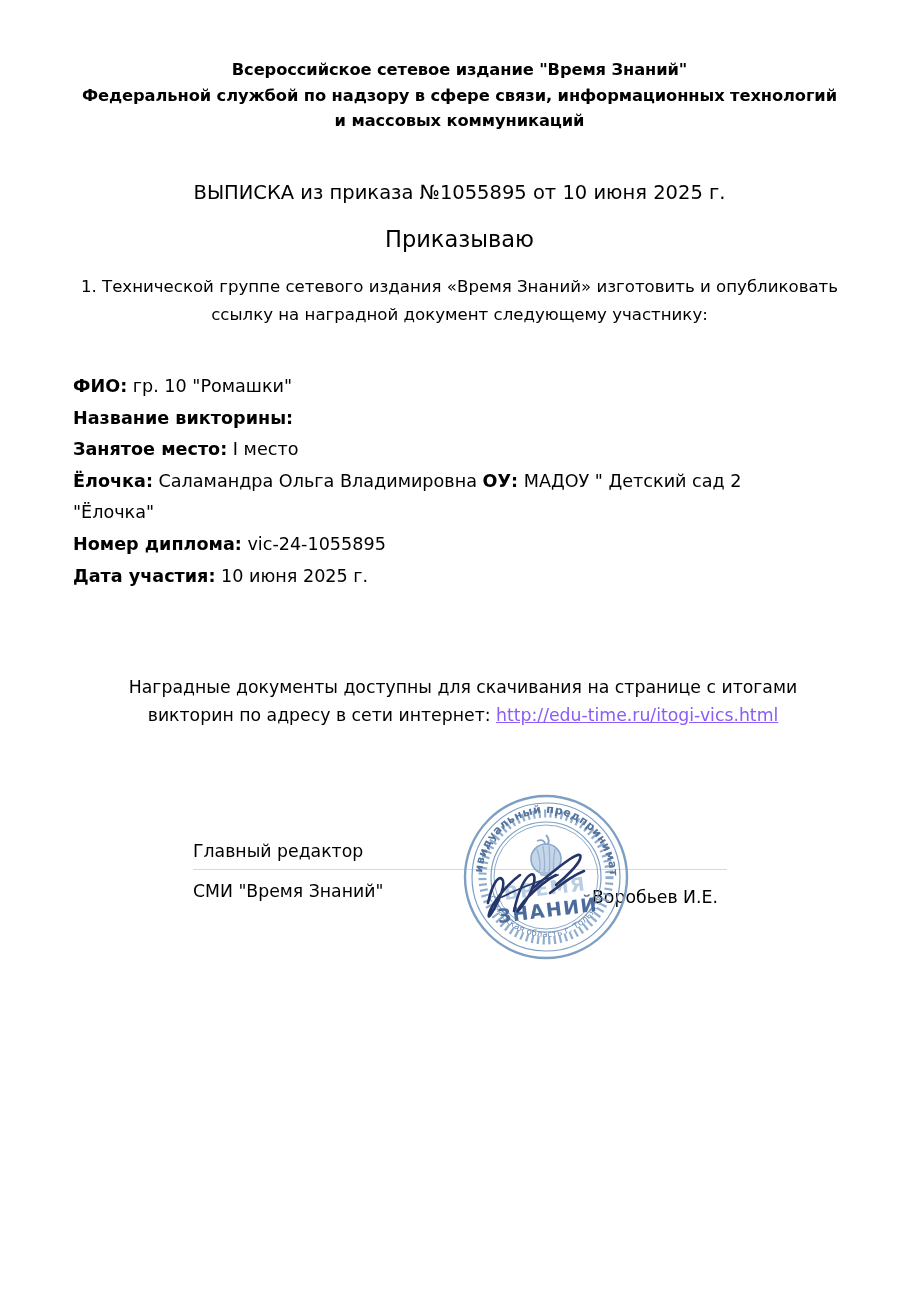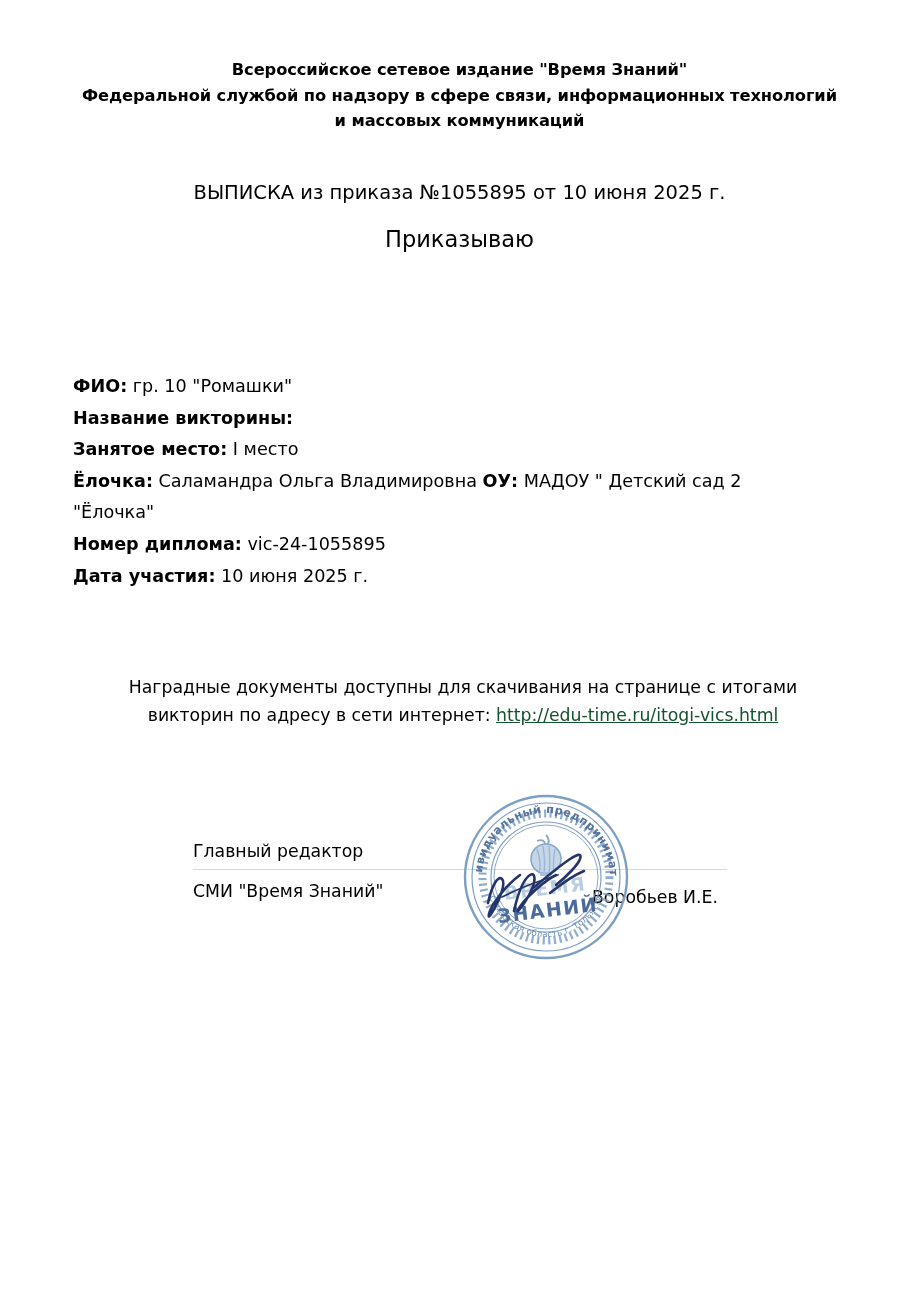--- a/index.html
+++ b/index.html
@@ -85,21 +85,21 @@
   .note {
     position: absolute;
     left: 118px;
     top: 673px;
     width: 690px;
     text-align: center;
     font-size: 17.3px;
     line-height: 28px;
   }
   .note a {
-    color: #14532d;
+    color: #8b5cf6;
     text-decoration: underline;
   }
 
   
   .sig {
     position: absolute;
     left: 193px;
     top: 836px;
     width: 534px;
     font-size: 17.3px;
@@ -146,20 +146,24 @@
 
   <div class="header">
     <div>Всероссийское сетевое издание "Время Знаний"</div>
     <div>Федеральной службой по надзору в сфере связи, информационных технологий</div>
     <div>и массовых коммуникаций</div>
   </div>
 
   <div class="order-title">ВЫПИСКА из приказа №1055895 от 10 июня 2025 г.</div>
   <div class="command-title">Приказываю</div>
 
+  <div class="intro">
+    <span>1. Технической группе сетевого издания «Время Знаний» изготовить и опубликовать ссылку на</span>
+    <span>наградной документ следующему участнику:</span>
+  </div>
 
   <div class="details">
     <div class="row">
       <b>ФИО:</b>
       <span>гр. 10 "Ромашки"</span>
     </div>
     <div class="row">
       <b>Название викторины:</b>
       <span></span>
     </div>

